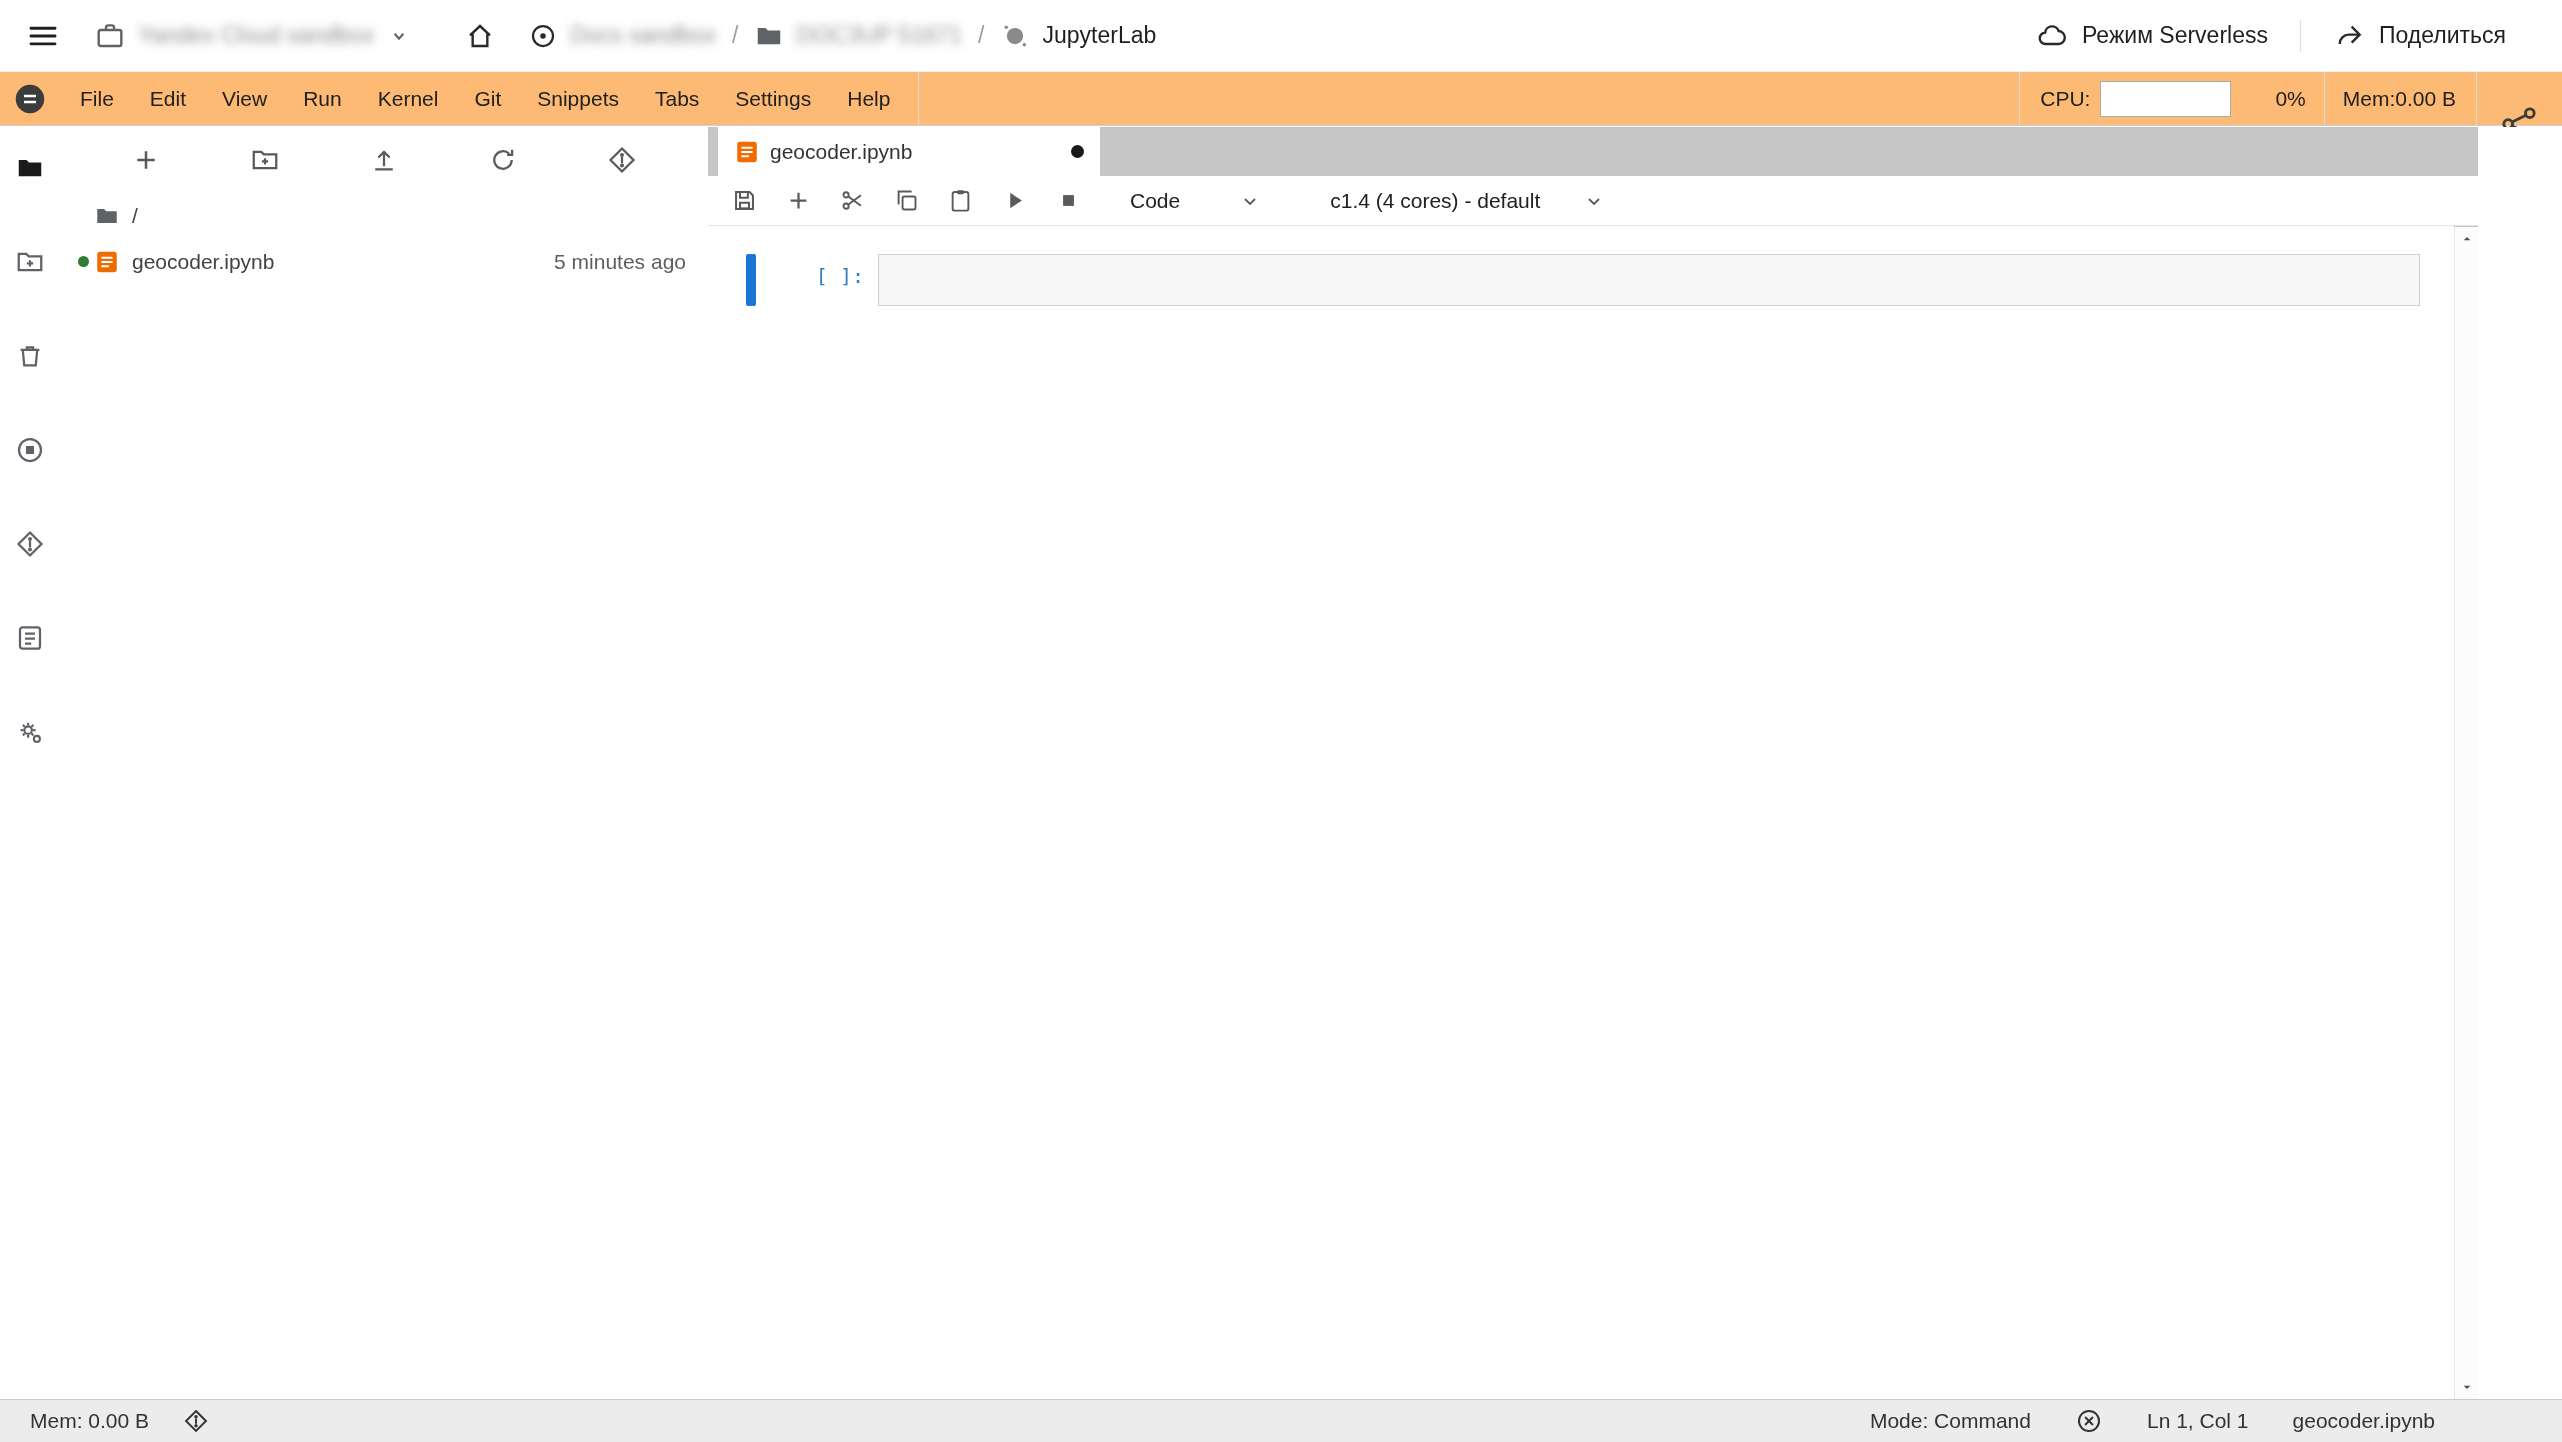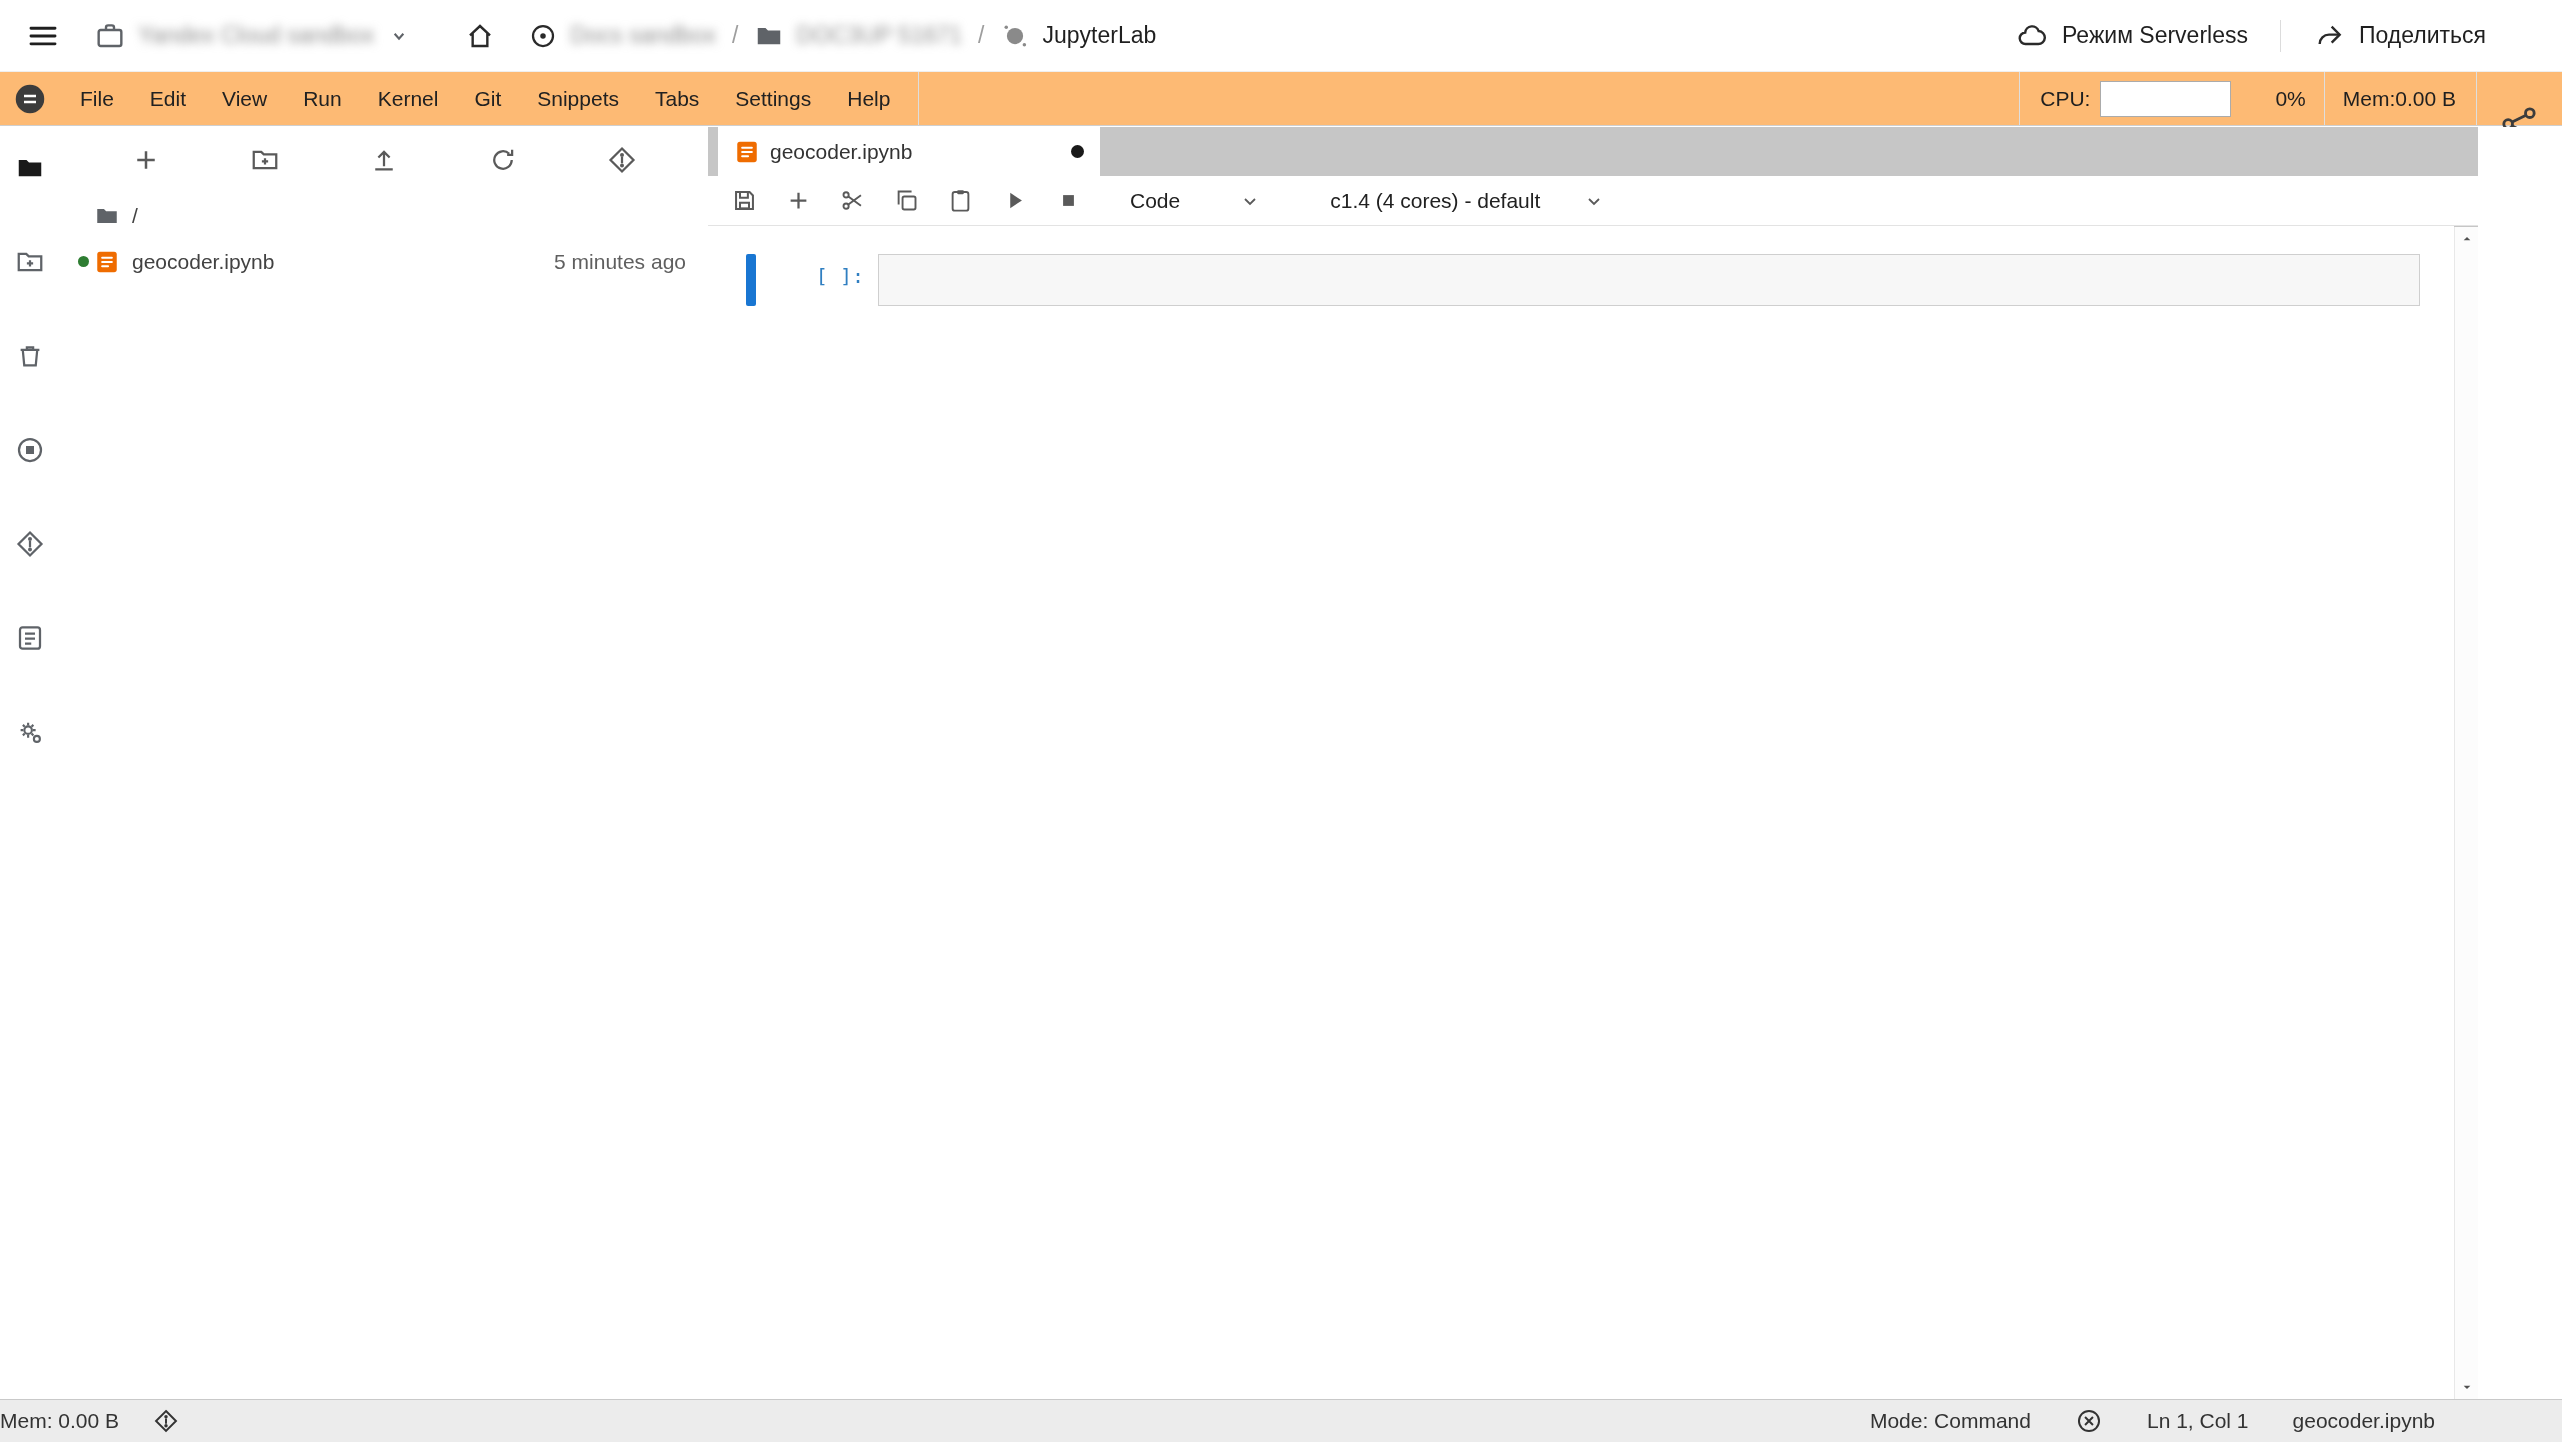--- a/index.html
+++ b/index.html
@@ -15,21 +15,21 @@
   svg { display: block; }
 
   
   .topbar {
     position: absolute; top: 0; left: 0; right: 0; height: 72px;
     display: flex; align-items: center;
     background: #fff; border-bottom: 1px solid #efefef;
     font-size: 23px;
   }
   .tb-left { display: flex; align-items: center; padding-left: 22px; }
-  .tb-right { margin-left: auto; display: flex; align-items: center; padding-right: 76px; gap: 14px; }
+  .tb-right { margin-left: auto; display: flex; align-items: center; padding-right: 56px; gap: 14px; }
   .hamburger { width: 42px; height: 42px; color: #1f1f1f; cursor: pointer; }
   .chip { display: flex; align-items: center; gap: 12px; }
   .blurred { filter: blur(5px); color: #8f8f8f; user-select: none; white-space: nowrap; }
   .tb-sep { color: #9e9e9e; margin: 0 16px; }
   .tb-divider { width: 1px; height: 32px; background: #dcdcdc; margin: 0 18px; }
   .gray-ic { color: #5f6368; }
   .dark-ic { color: #2a2a2a; }
 
   
   .menubar {
@@ -129,21 +129,21 @@
 
   
   .gutter { position: absolute; top: 127px; bottom: 43px; left: 2478px; right: 0; background: #fff; }
 
   
   .statusbar {
     position: absolute; left: 0; right: 0; bottom: 0; height: 43px;
     background: #ececec; border-top: 1px solid #c9c9c9;
     display: flex; align-items: center; font-size: 21px; color: #333;
   }
-  .sb-left { display: flex; align-items: center; gap: 34px; }
+  .sb-left { display: flex; align-items: center; gap: 34px; padding-left: 30px; }
   .sb-right { margin-left: auto; display: flex; align-items: center; gap: 44px; padding-right: 127px; }
   .sb-item { cursor: pointer; }
 </style>
 </head>
 <body>
 
 <header class="topbar">
   <div class="tb-left">
     <span class="icon hamburger">
       <svg width="34" height="34" viewBox="0 0 24 24">

